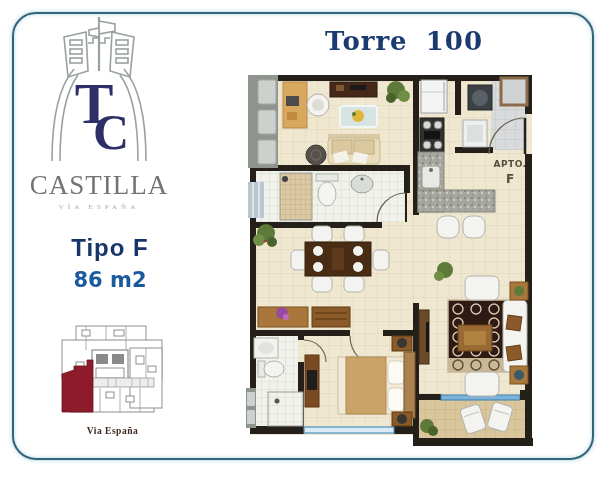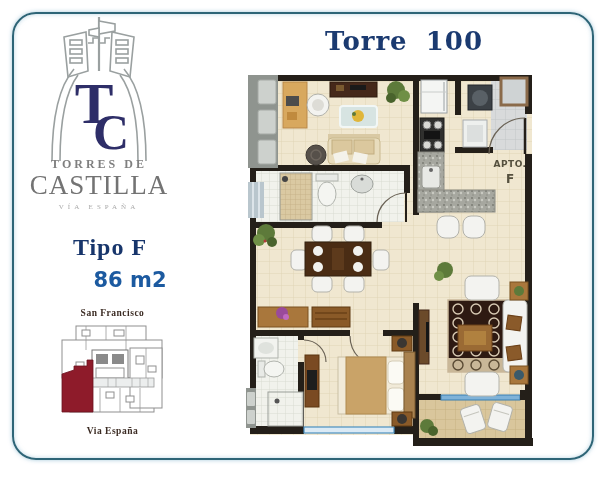--- a/index.html
+++ b/index.html
@@ -6,23 +6,23 @@
   .canvas{position:relative;width:607px;height:480px;background:#ffffff;overflow:hidden;
           font-family:"Liberation Serif", serif;}
   .frame{position:absolute;left:12px;top:12px;width:578px;height:444px;border:2.5px solid #2e6577;
          border-radius:24px;box-shadow:0 0 4px rgba(130,180,205,.7), inset 0 0 4px rgba(130,180,205,.55);}
   .abs{position:absolute;}
   .ctr{text-align:center;}
   .brand1{left:6px;top:157px;width:186px;font-size:12px;letter-spacing:3px;color:#7f7f7f;font-weight:bold;}
   .brand2{left:2px;top:170px;width:194px;font-size:27px;letter-spacing:1px;color:#737373;}
   .brand3{left:6px;top:203px;width:186px;font-size:7px;letter-spacing:4px;color:#a9a9a9;}
   .tipo{left:10px;top:234px;width:200px;font-size:24px;font-weight:bold;color:#17356b;letter-spacing:1px;
-        font-family:Liberation Serif, serif;}
+        font-family:Liberation Sans, sans-serif;}
   .area{left:10px;top:268px;width:200px;font-size:21px;font-weight:bold;color:#1c5aa0;
-        font-family:"DejaVu Sans", sans-serif;margin-left:20px;}
+        font-family:"DejaVu Sans", sans-serif;}
   .small-lbl{left:10px;width:205px;font-size:9.5px;font-weight:bold;color:#3b2b23;letter-spacing:.5px;}
   .title{left:258px;top:26px;width:292px;font-size:26px;font-weight:bold;color:#1b3a70;
          letter-spacing:1px;word-spacing:8px;font-family:"DejaVu Serif", serif;}
   svg text{font-family:"DejaVu Sans", sans-serif;}
   svg .serif{font-family:"Liberation Serif", serif;}
   .w{fill:#241f19;}
   .wh{fill:#f3f3f0;stroke:#b2b2ab;stroke-width:1;}
   .wood{fill:#a9773c;stroke:#7a5220;stroke-width:1;}
   .woodd{fill:#8a5a28;stroke:#5e3a12;stroke-width:1;}
   .arc{fill:none;stroke:#6a6255;stroke-width:1.2;}
@@ -52,28 +52,26 @@
       <path d="M46,148 C46,108 52,78 64,62"></path>
       <path d="M132,148 C132,104 124,72 110,56"></path>
       <path d="M124,148 C124,108 118,78 106,62"></path>
     </g>
     <g fill="#2e2e68" class="serif" font-weight="bold">
       <text x="80" y="110" font-size="58" text-anchor="middle" class="serif">T</text>
       <text x="97" y="136" font-size="50" text-anchor="middle" class="serif">C</text>
     </g>
   </svg>
 
-  <div class="abs ctr brand1">TORRES DE</div>
   <div class="abs ctr brand2">CASTILLA</div>
   <div class="abs ctr brand3">VÍA ESPAÑA</div>
 
   <div class="abs ctr tipo">Tipo F</div>
   <div class="abs ctr area">86 m2</div>
 
-  <div class="abs ctr small-lbl" style="top:308px;">San Francisco</div>
 
   <svg class="abs" style="left:56px;top:322px;" width="112" height="96" viewBox="0 0 112 96">
     <g>
       <rect class="gl" x="20" y="4" width="70" height="24"></rect>
       <rect class="gl" x="6" y="18" width="100" height="38"></rect>
       <rect class="gl" x="14" y="56" width="84" height="34"></rect>
       <rect class="gl" x="74" y="26" width="32" height="60"></rect>
       <line x1="30" y1="4" x2="30" y2="28" stroke="#999" stroke-width="0.8"></line>
       <line x1="50" y1="4" x2="50" y2="18" stroke="#999" stroke-width="0.8"></line>
       <line x1="70" y1="4" x2="70" y2="28" stroke="#999" stroke-width="0.8"></line>

